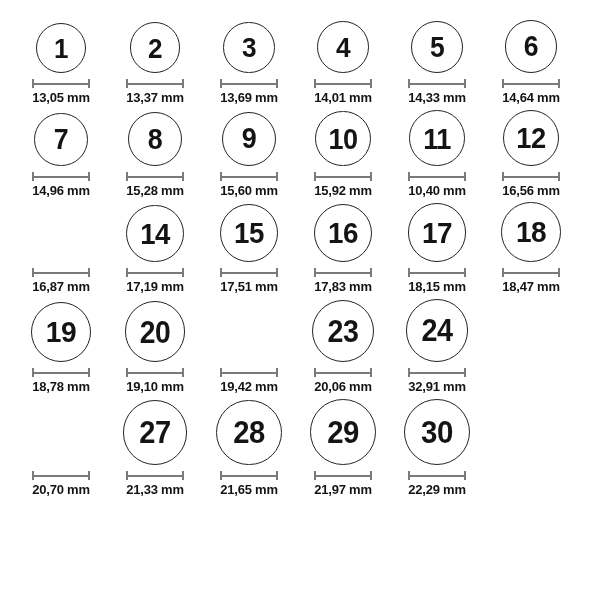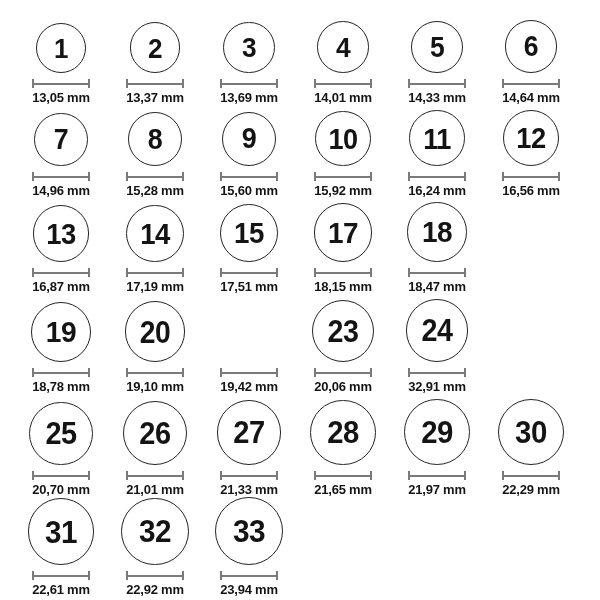--- a/index.html
+++ b/index.html
@@ -148,53 +148,57 @@
       <span class="size-num" style="font-size: 27.08px;">10</span>
     </div>
     <div class="dline"></div>
     <div class="dlabel">15,92 mm</div>
   </div>
       <div class="cell">
     <div class="circle" style="width: 55.6px; height: 55.6px;">
       <span class="size-num" style="font-size: 27.2px;">11</span>
     </div>
     <div class="dline"></div>
-    <div class="dlabel">16,24 mm</div>
+    <div class="dlabel">10,40 mm</div>
   </div>
       <div class="cell">
     <div class="circle" style="width: 56.16px; height: 56.16px;">
       <span class="size-num" style="font-size: 27.32px;">12</span>
     </div>
     <div class="dline"></div>
     <div class="dlabel">16,56 mm</div>
   </div>
     </div>
     <div class="row" style="height: 96px;">
       <div class="cell">
-    <div class="circle" style="width: 56.72px; height: 56.72px;">
-      <span class="size-num" style="font-size: 27.44px;">13</span>
-    </div>
     <div class="dline"></div>
     <div class="dlabel">16,87 mm</div>
   </div>
       <div class="cell">
     <div class="circle" style="width: 57.28px; height: 57.28px;">
       <span class="size-num" style="font-size: 27.56px;">14</span>
     </div>
     <div class="dline"></div>
     <div class="dlabel">17,19 mm</div>
   </div>
       <div class="cell">
     <div class="circle" style="width: 57.84px; height: 57.84px;">
       <span class="size-num" style="font-size: 27.68px;">15</span>
     </div>
     <div class="dline"></div>
     <div class="dlabel">17,51 mm</div>
   </div>
       <div class="cell">
+    <div class="circle" style="width: 58.4px; height: 58.4px;">
+      <span class="size-num" style="font-size: 27.8px;">16</span>
+    </div>
+    <div class="dline"></div>
+    <div class="dlabel">17,83 mm</div>
+  </div>
+      <div class="cell">
     <div class="circle" style="width: 58.96px; height: 58.96px;">
       <span class="size-num" style="font-size: 27.92px;">17</span>
     </div>
     <div class="dline"></div>
     <div class="dlabel">18,15 mm</div>
   </div>
       <div class="cell">
     <div class="circle" style="width: 59.52px; height: 59.52px;">
       <span class="size-num" style="font-size: 28.04px;">18</span>
     </div>
@@ -231,32 +235,22 @@
       <div class="cell">
     <div class="circle" style="width: 62.88px; height: 62.88px; justify-content: center;">
       <span class="size-num" style="font-size: 28.76px;">24</span>
     </div>
     <div class="dline"></div>
     <div class="dlabel">32,91 mm</div>
   </div>
     </div>
     <div class="row" style="height: 103px;">
       <div class="cell">
-    <div class="circle" style="width: 63.44px; height: 63.44px;">
-      <span class="size-num" style="font-size: 28.88px;">25</span>
-    </div>
     <div class="dline"></div>
     <div class="dlabel">20,70 mm</div>
-  </div>
-      <div class="cell">
-    <div class="circle" style="width: 64px; height: 64px;">
-      <span class="size-num" style="font-size: 29px;">26</span>
-    </div>
-    <div class="dline"></div>
-    <div class="dlabel">21,01 mm</div>
   </div>
       <div class="cell">
     <div class="circle" style="width: 64.56px; height: 64.56px; justify-content: center;">
       <span class="size-num" style="font-size: 29.12px;">27</span>
     </div>
     <div class="dline"></div>
     <div class="dlabel">21,33 mm</div>
   </div>
       <div class="cell">
     <div class="circle" style="width: 65.12px; height: 65.12px;">
@@ -273,36 +267,13 @@
     <div class="dlabel">21,97 mm</div>
   </div>
       <div class="cell">
     <div class="circle" style="width: 66.24px; height: 66.24px;">
       <span class="size-num" style="font-size: 29.48px;">30</span>
     </div>
     <div class="dline"></div>
     <div class="dlabel">22,29 mm</div>
   </div>
     </div>
-    <div class="row" style="height: 100px;">
-      <div class="cell">
-    <div class="circle" style="width: 66.8px; height: 66.8px;">
-      <span class="size-num" style="font-size: 29.6px;">31</span>
-    </div>
-    <div class="dline"></div>
-    <div class="dlabel">22,61 mm</div>
-  </div>
-      <div class="cell">
-    <div class="circle" style="width: 67.36px; height: 67.36px;">
-      <span class="size-num" style="font-size: 29.72px;">32</span>
-    </div>
-    <div class="dline"></div>
-    <div class="dlabel">22,92 mm</div>
-  </div>
-      <div class="cell">
-    <div class="circle" style="width: 67.92px; height: 67.92px;">
-      <span class="size-num" style="font-size: 29.84px;">33</span>
-    </div>
-    <div class="dline"></div>
-    <div class="dlabel">23,94 mm</div>
-  </div>
-    </div>
   </div>
 
 </body></html>

